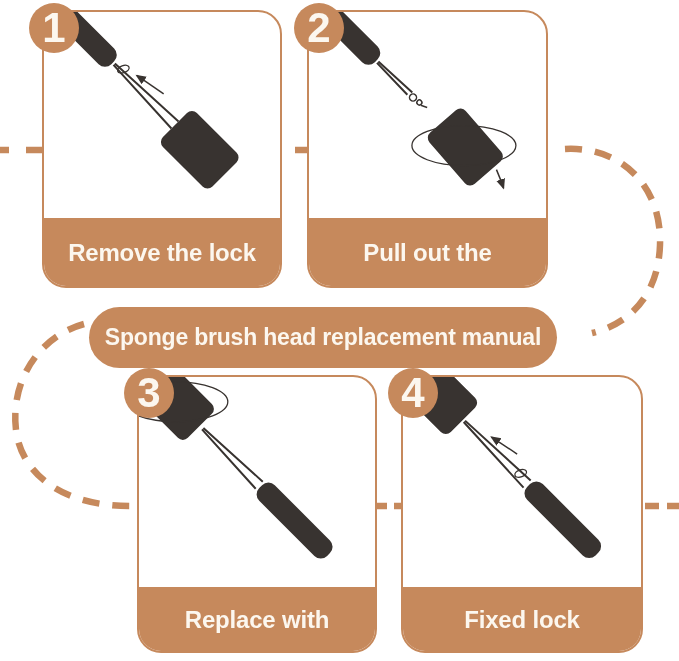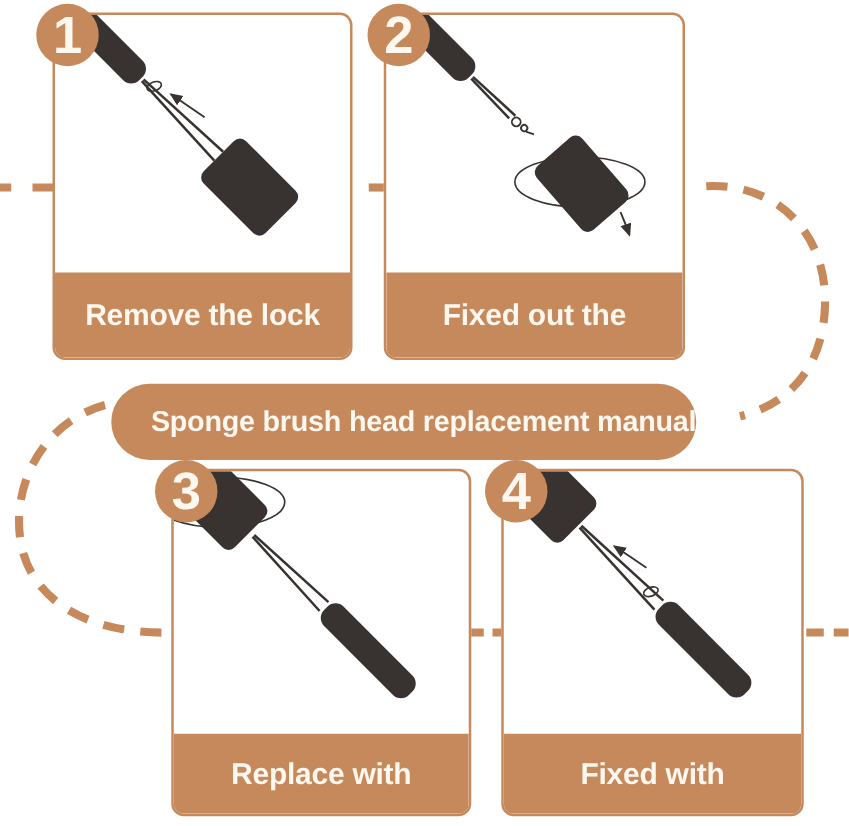--- a/index.html
+++ b/index.html
@@ -17,21 +17,21 @@
     overflow:hidden;
   }
   .deco-layer{
     position:absolute;left:0;top:0;width:679px;height:661px;z-index:0;
   }
   .panel{position:absolute;z-index:1;}
   .card{
     position:absolute;inset:0;
     background:#fff;
     border:2px solid var(--accent);
-    border-radius:10px;
+    border-radius:24px;
     overflow:hidden;
   }
   .illo{
     position:absolute;left:0;top:0;width:100%;
   }
   .panel.top .illo{height:calc(100% - 68px);}
   .panel.bottom .illo{height:calc(100% - 64px);}
   .caption{
     position:absolute;left:0;right:0;bottom:0;
     background:var(--accent);
@@ -49,21 +49,21 @@
     background:var(--accent);
     color:var(--cream);
     display:flex;align-items:center;justify-content:center;
     font-weight:bold;font-size:42px;
     z-index:3;
   }
   .banner{
     position:absolute;left:89px;top:307px;width:468px;height:61px;
     background:var(--accent);
     border-radius:31px;
-    display:flex;align-items:center;justify-content:flex-end;
+    display:flex;align-items:center;justify-content:center;
     color:var(--cream);
     font-weight:bold;font-size:23px;letter-spacing:-0.2px;white-space:nowrap;
     z-index:2;
   }
   .shape{fill:var(--ink);}
   .rodline{stroke:var(--ink);stroke-width:2;fill:none;}
   .thinline{stroke:var(--ink);stroke-width:1.5;fill:none;}
   .orbit{stroke:var(--ink);stroke-width:1.3;fill:none;}
 </style>
 </head>
@@ -117,21 +117,21 @@
         <path class="rodline" d="M -1 -62 L -2 -18 M 1 -62 L 3 -16"></path>
         <circle class="thinline" cx="0" cy="-12" r="3.5"></circle>
         <circle class="thinline" cx="1" cy="-4" r="2.5"></circle>
         <path class="thinline" d="M 0 -1 L 3 5"></path>
         <rect class="shape" x="-22" y="26" width="48" height="68" rx="7" transform="rotate(4 2 60)"></rect>
         <ellipse class="orbit" cx="2" cy="58" rx="52" ry="20" transform="rotate(45 2 58)"></ellipse>
         <path class="thinline" d="M 8 98 Q 4 108 0 116" marker-end="url(#arrowhead)"></path>
       </g>
     </svg>
     <div class="caption">
-      <span class="cap-line">Fixed out the</span>
+      <span class="cap-line">Pull out the</span>
     </div>
   </div>
   <div class="badge">
     <span>2</span>
   </div>
 </div>
 
 <div class="banner">
   <span>Sponge brush head replacement manual</span>
 </div>
@@ -161,20 +161,20 @@
     <svg class="illo" viewBox="0 0 236 206">
       <g transform="translate(116,98) rotate(-45)">
         <rect class="shape" x="-24" y="-148" width="48" height="68" rx="7"></rect>
         <path class="rodline" d="M -1 -78 L -5 10 M 1 -78 L 5 10"></path>
         <rect class="shape" x="-11" y="12" width="22" height="96" rx="9"></rect>
         <path class="thinline" d="M 14 -18 Q 11 -34 8 -48" marker-end="url(#arrowhead)"></path>
         <ellipse class="orbit" cx="3" cy="-2" rx="6" ry="3.5" transform="rotate(25 3 -2)"></ellipse>
       </g>
     </svg>
     <div class="caption">
-      <span class="cap-line">Fixed with</span>
+      <span class="cap-line">Fixed lock</span>
 
     </div>
   </div>
   <div class="badge">
     <span>4</span>
   </div>
 </div>
 
 </body></html>

